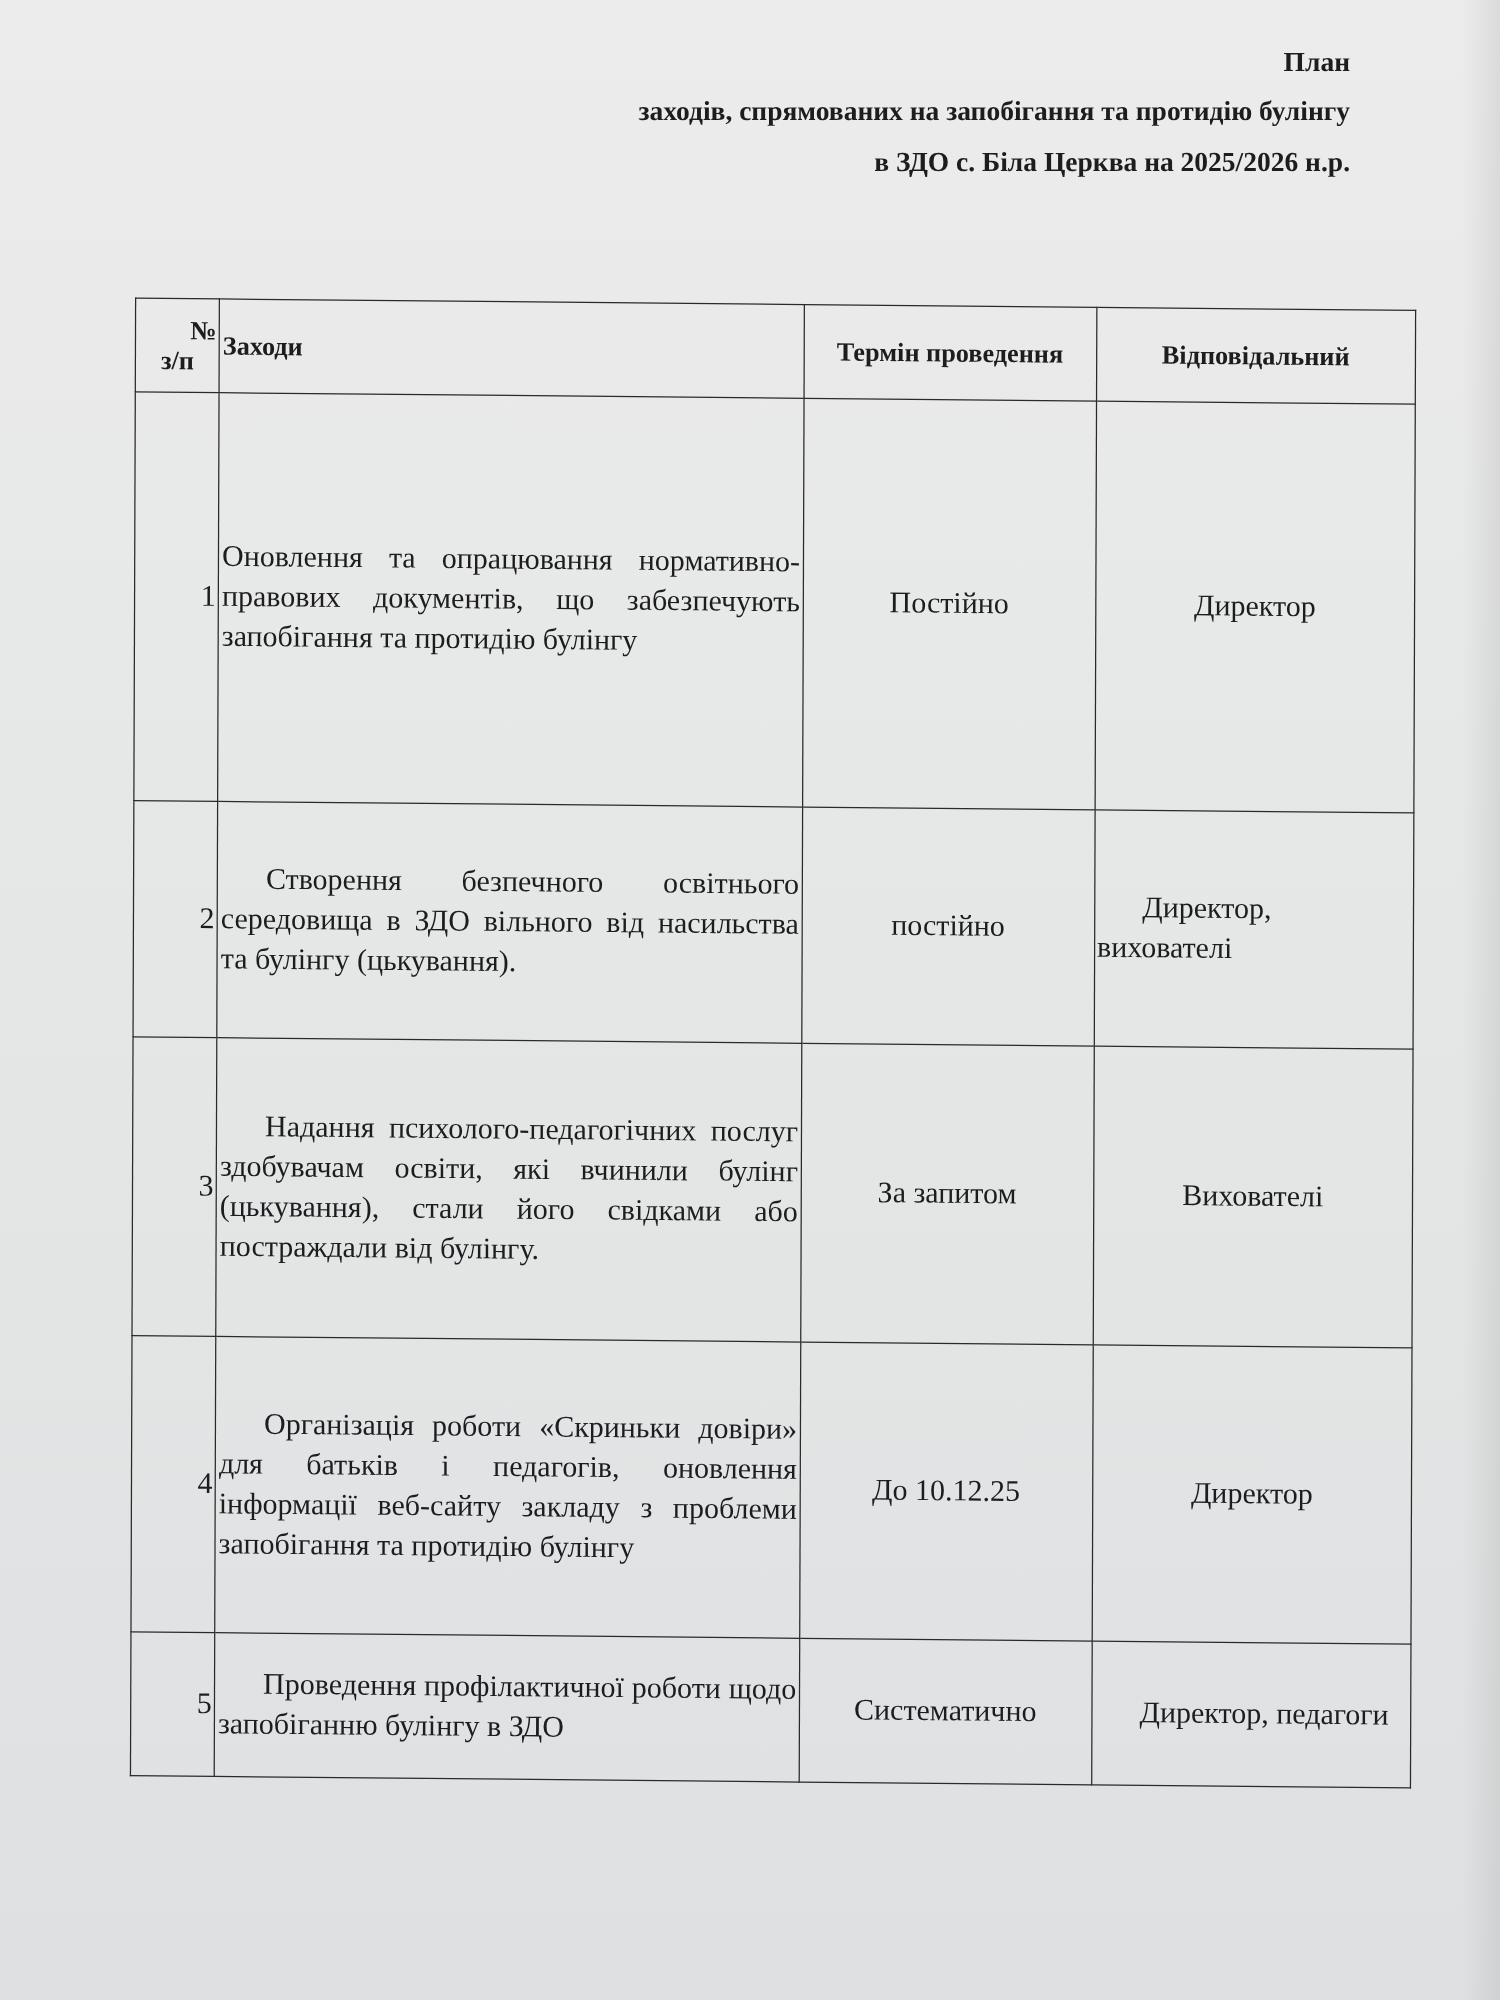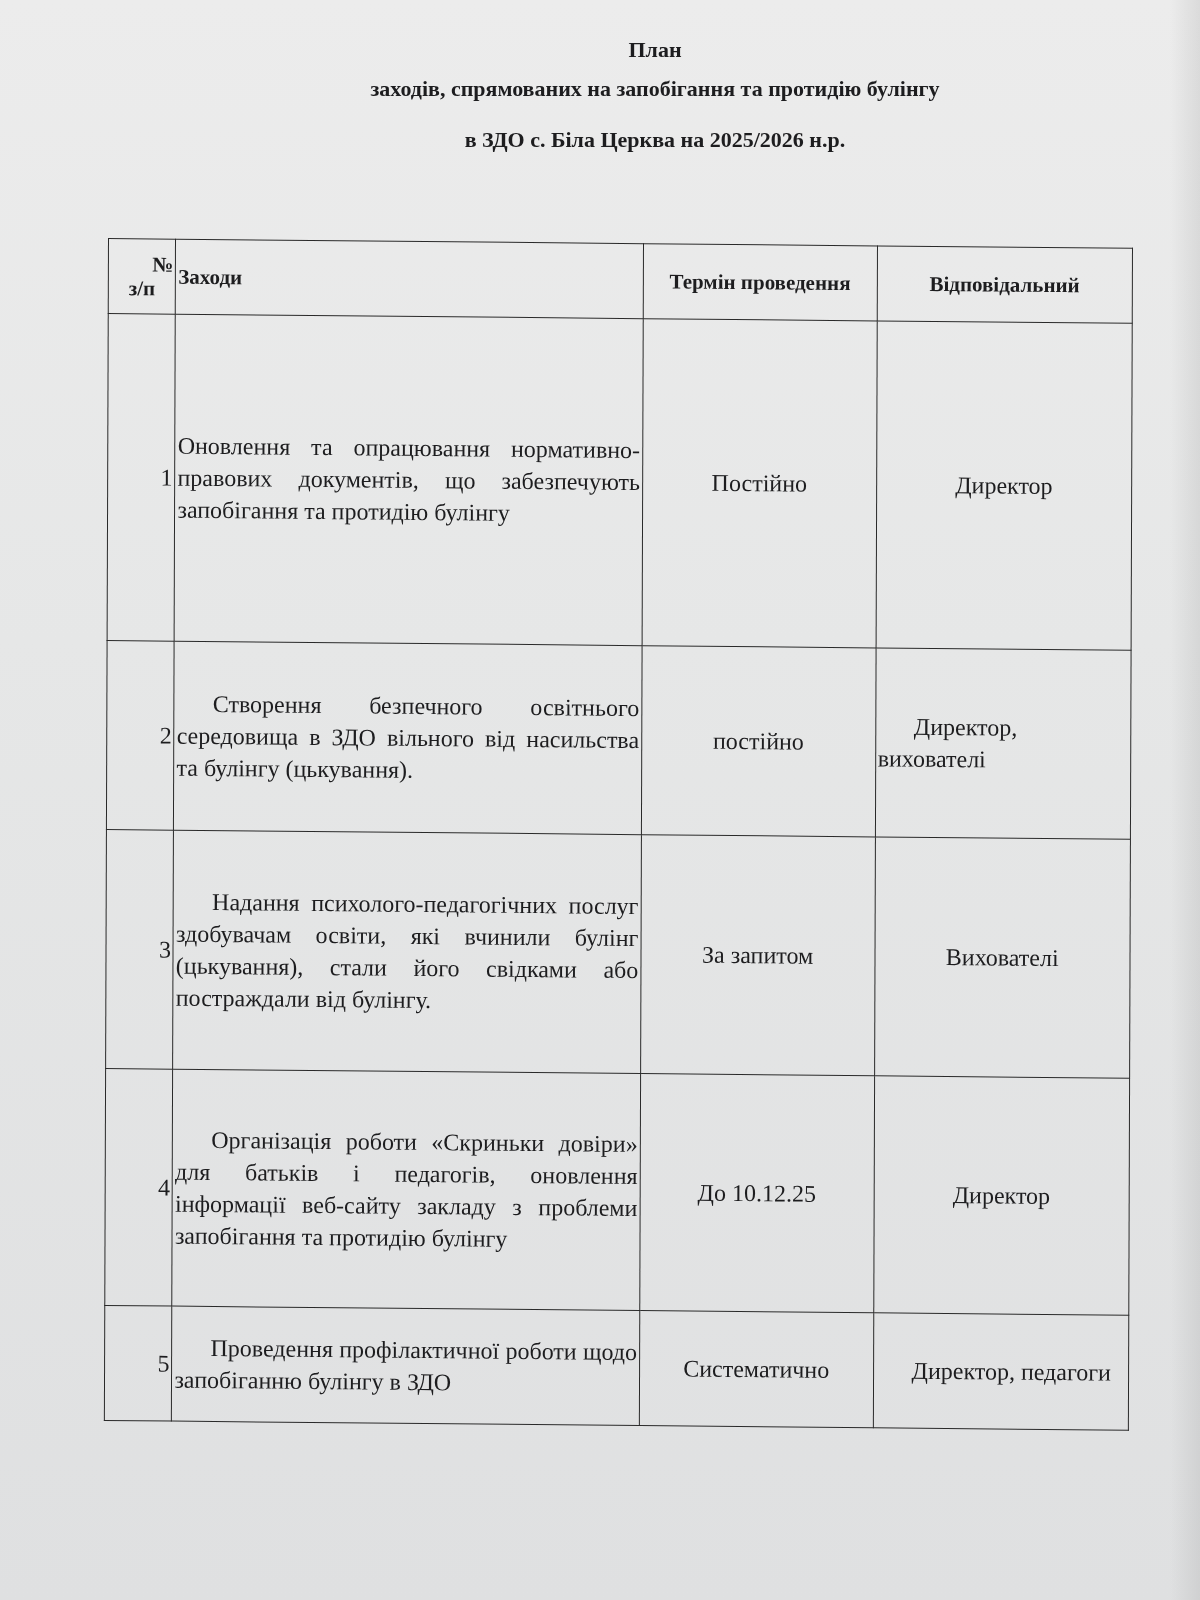--- a/index.html
+++ b/index.html
@@ -29,29 +29,29 @@
       top: 0;
       width: 30px;
       height: 1600px;
       background: linear-gradient(90deg, rgba(0,0,0,0) 0%, rgba(120,120,120,0.15) 100%);
     }
     .title-block {
       position: absolute;
       left: 180px;
       width: 900px;
       top: 36px;
-      text-align: center;
+      text-align: right;
       font-weight: bold;
       font-size: 22px;
       line-height: 27px;
     }
     .title-block .t1 { display: block; margin-bottom: 12px; padding-left: 50px; }
     .title-block .t2 { display: block; padding-left: 50px; }
     .title-block .t3 { display: block; padding-left: 50px; }
-    .title-block .t4 { display: block; margin-top: 24px; padding-left: 50px; }
+    .title-block .t4 { display: block; margin-top: 14px; padding-left: 50px; }
 
     table.plan {
       position: absolute;
       left: 108px;
       top: 238px;
       width: 1025px;
       border-collapse: collapse;
       transform: skewY(0.35deg) rotate(0.2deg);
       transform-origin: left top;
     }

